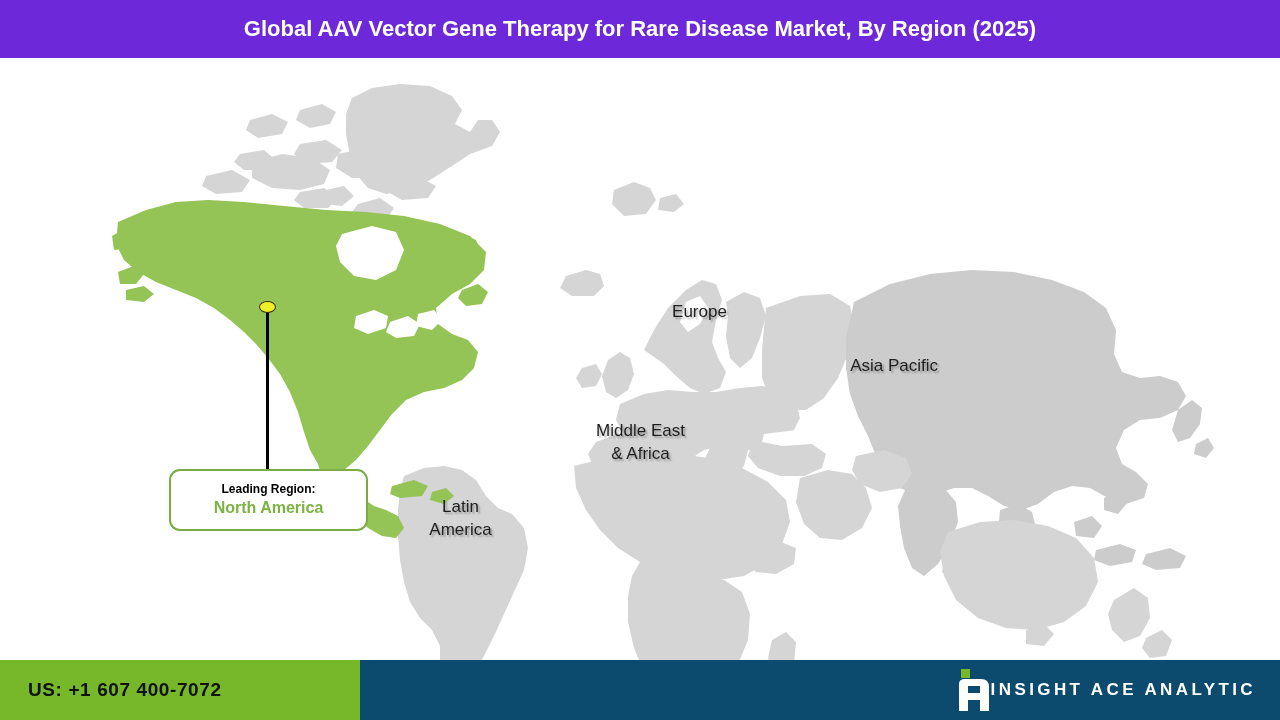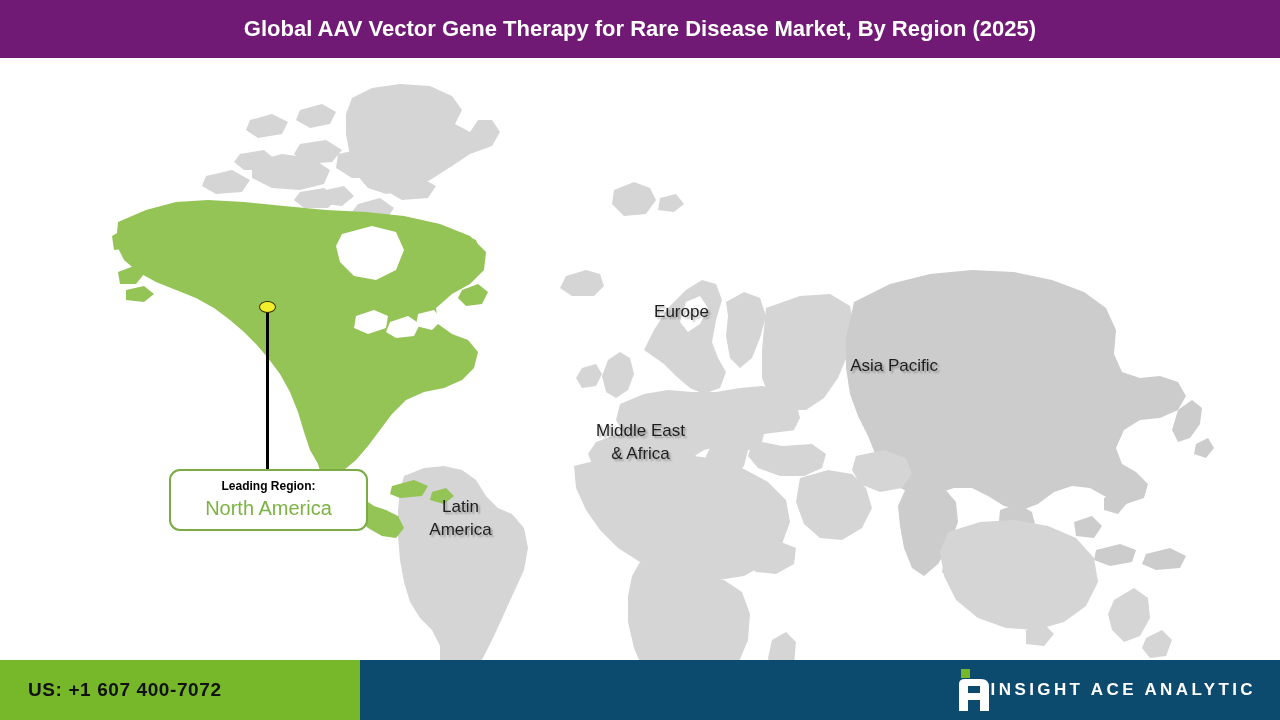--- a/index.html
+++ b/index.html
@@ -14,21 +14,21 @@
     font-family: "Liberation Sans", sans-serif;
     position: relative;
   }
 
   
   #header-bar {
     position: absolute;
     left: 0; top: 0;
     width: 1280px;
     height: 58px;
-    background: #701a75;
+    background: #6d28d9;
   }
   #header-title {
     position: absolute;
     left: 0; top: 0;
     width: 1280px;
     height: 58px;
     line-height: 58px;
     text-align: center;
     color: #ffffff;
     font-size: 22px;
@@ -58,21 +58,21 @@
     position: absolute;
     color: #1d1d1d;
     font-size: 17px;
     font-weight: normal;
     text-align: center;
     white-space: pre-line;
     line-height: 1.35;
     text-shadow: 2px 2px 2px rgba(0,0,0,0.28);
     pointer-events: none;
   }
-  #label-europe       { left: 604px; top: 243px; width: 155px; }
+  #label-europe       { left: 622px; top: 243px; width: 155px; }
   #label-asia-pacific { left: 778px; top: 297px; width: 160px; text-align: right; }
   #label-mea          { left: 558px; top: 362px; width: 165px; }
   #label-latam        { left: 398px; top: 438px; width: 125px; }
 
   
   #leader-line {
     position: absolute;
     left: 266px;
     top: 250px;
     width: 3px;
@@ -108,22 +108,22 @@
     justify-content: center;
   }
   #callout-heading {
     color: #000000;
     font-size: 12px;
     font-weight: bold;
     line-height: 1.15;
   }
   #callout-value {
     color: #7cb342;
-    font-size: 20px;
-    font-weight: normal;
+    font-size: 16px;
+    font-weight: bold;
     line-height: 1.2;
     margin-top: 2px;
   }
 
   
   #footer-bar {
     position: absolute;
     left: 0; top: 660px;
     width: 1280px;
     height: 60px;

